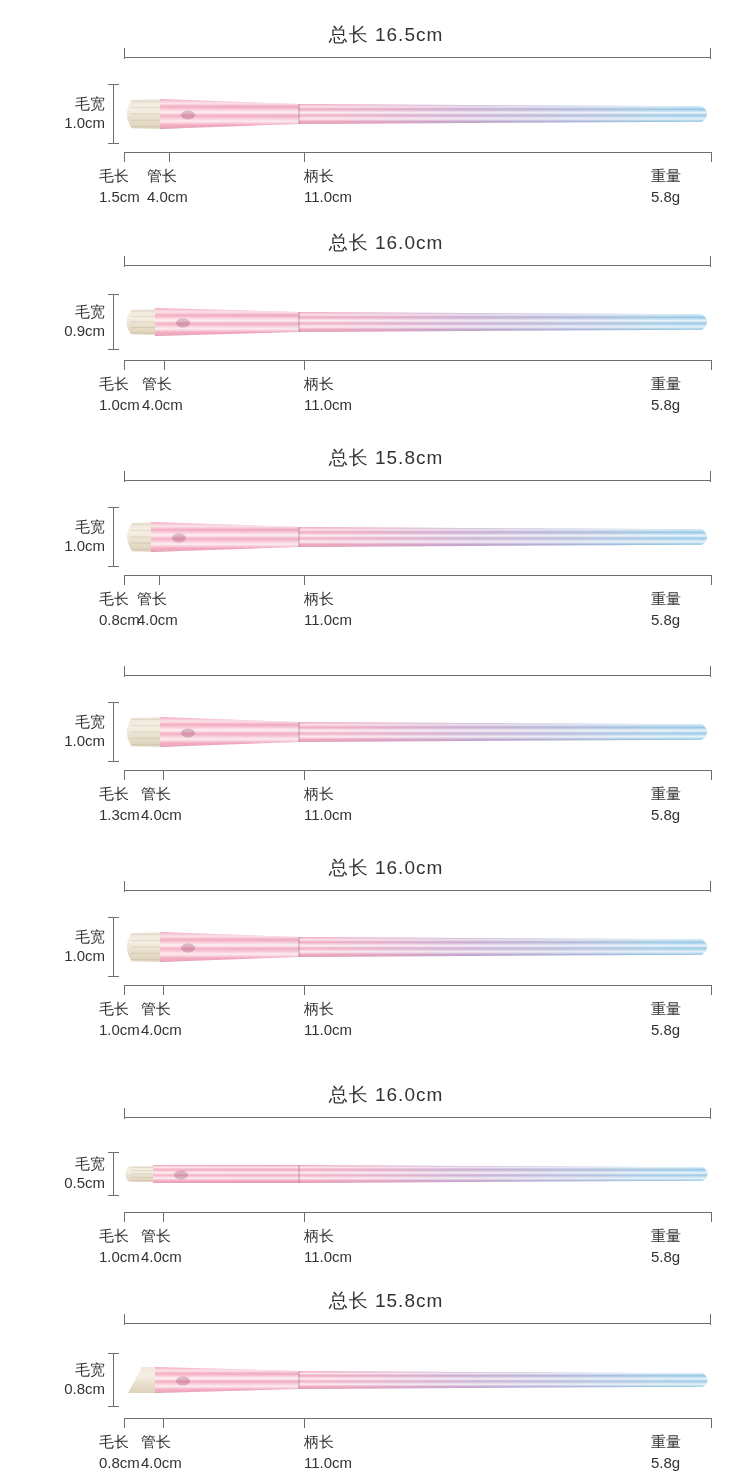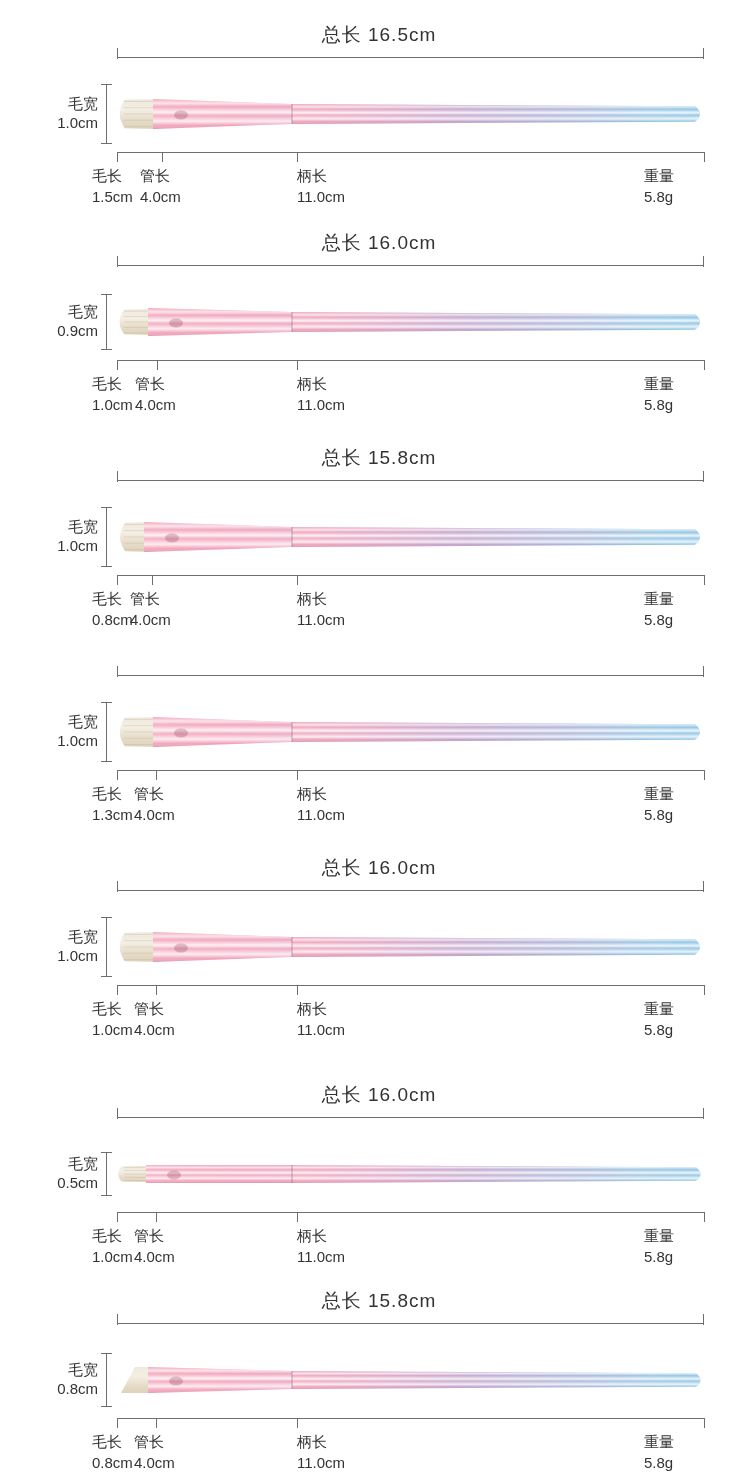--- a/index.html
+++ b/index.html
@@ -5,21 +5,21 @@
   html,body{margin:0;padding:0;}
   body{
     width:750px;height:1473px;
     background:#ffffff;
     font-family:"Liberation Sans","DejaVu Sans",sans-serif;
     color:#333333;
     overflow:hidden;
   }
   .page{position:relative;width:750px;height:1473px;}
 
-  .brush-block{position:absolute;left:4px;width:738px;height:200px;}
+  .brush-block{position:absolute;left:11px;width:738px;height:200px;}
 
   
   .total-label{
     position:absolute;left:0;width:750px;top:0;
     text-align:center;font-size:19px;letter-spacing:1px;
     color:#333;white-space:nowrap;
   }
   .total-bracket{
     position:absolute;left:113px;width:587px;top:26px;height:11px;
   }

